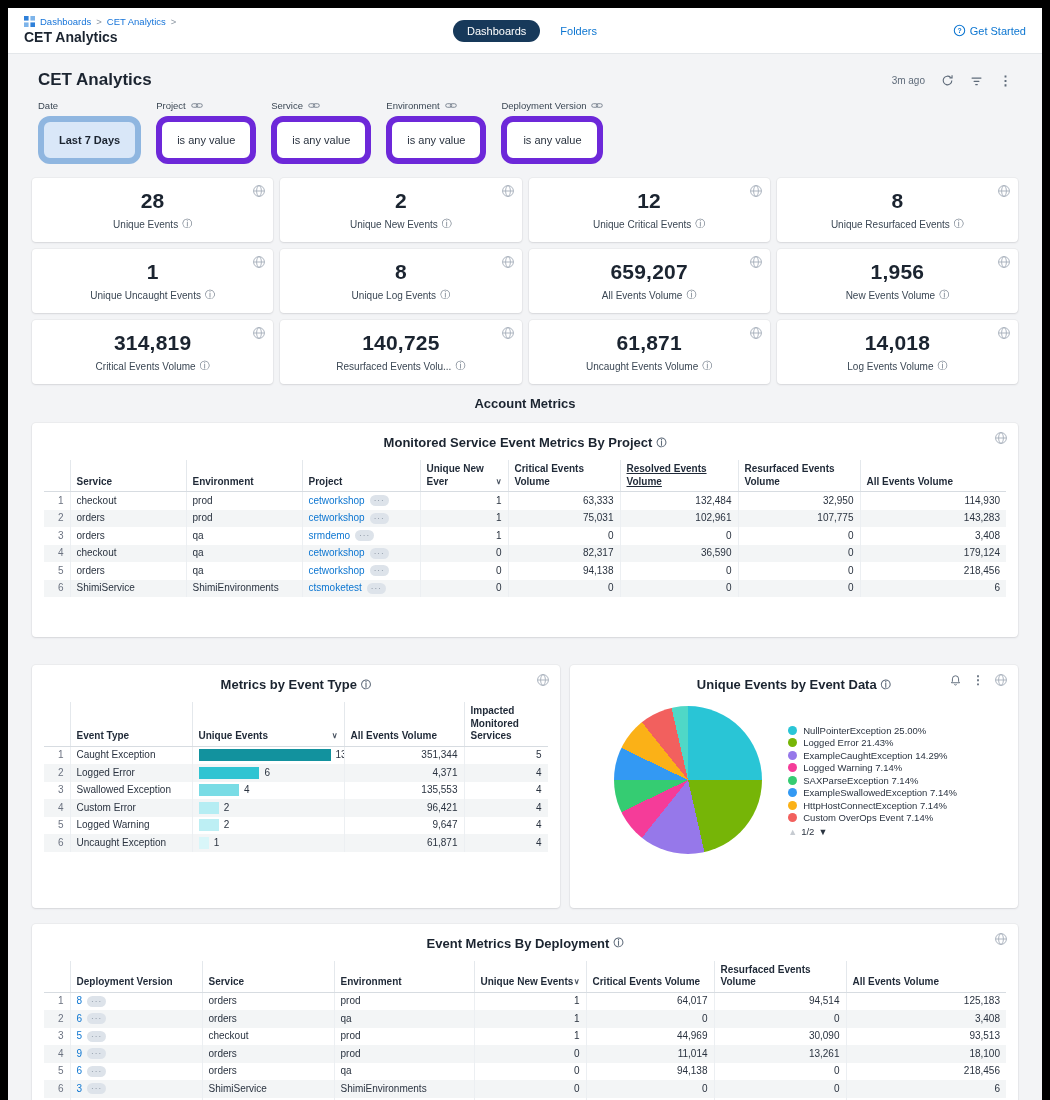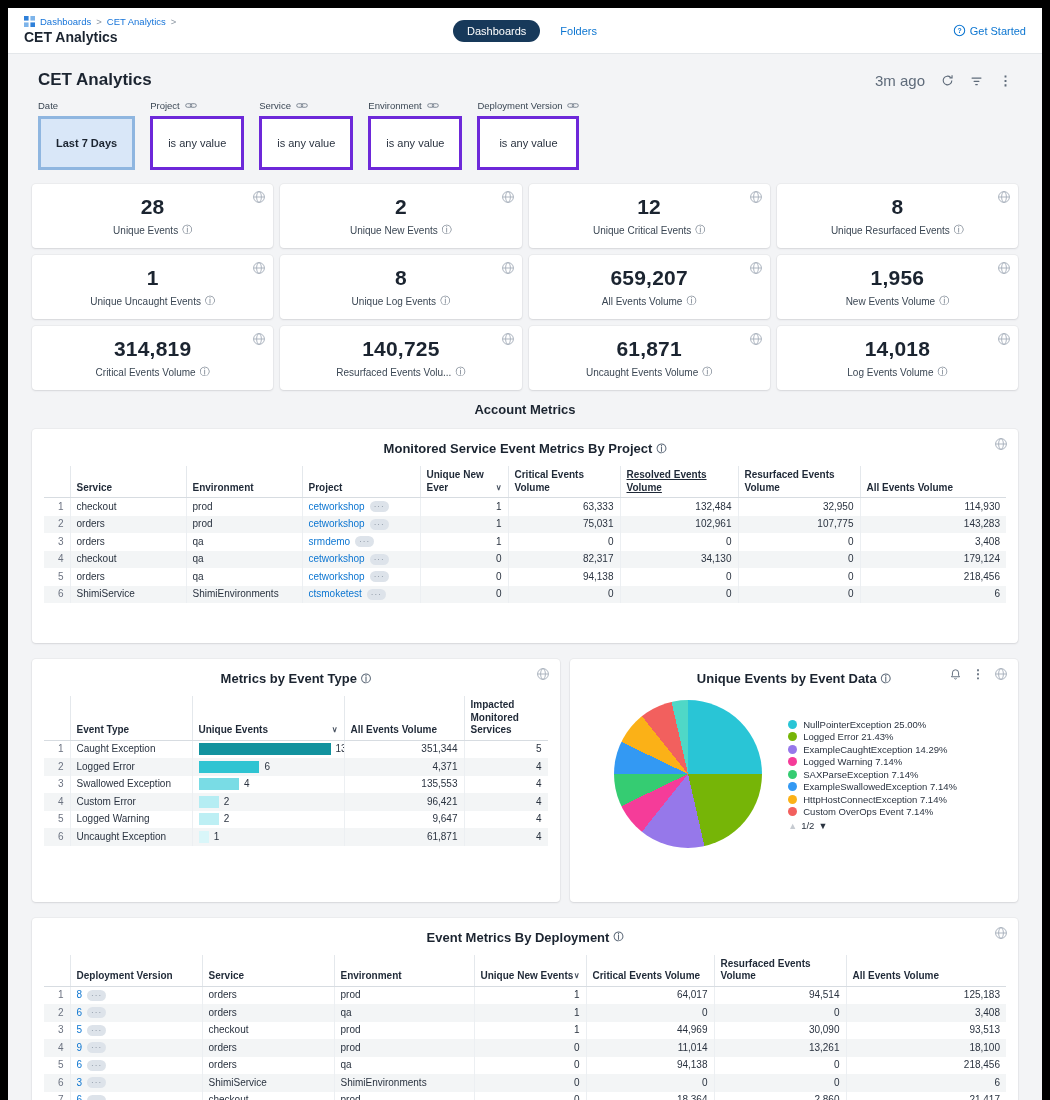--- a/index.html
+++ b/index.html
@@ -24,30 +24,30 @@
   .top-tabs { position: absolute; left: 50%; top: 50%; transform: translate(-50%,-50%); display: flex; align-items: center; gap: 20px; }
   .tab-pill { background: #17395a; color: #fff; font-size: 11px; padding: 5px 14px; border-radius: 14px; cursor: pointer; }
   .tab-link { color: #0d76d1; font-size: 11px; cursor: pointer; }
   .get-started { display: flex; align-items: center; gap: 4px; color: #0d76d1; font-size: 11px; cursor: pointer; }
 
   
   .content { padding: 10px 24px 8px; }
   .dash-toolbar { display: flex; align-items: center; justify-content: space-between; margin: 6px 6px 10px; }
   .dash-title { font-size: 17px; font-weight: 700; color: #1b2430; }
   .toolbar-right { display: flex; align-items: center; gap: 16px; color: #5f6b7a; }
-  .updated { font-size: 15px; color: #5f6b7a; }
+  .updated { font-size: 10px; color: #5f6b7a; }
   .icon-btn { cursor: pointer; display: inline-flex; align-items: center; }
   .kebab { font-size: 13px; color: #5f6b7a; font-weight: 700; cursor: pointer; }
 
   .filters { display: flex; gap: 15px; margin: 0 6px 14px; }
   .filter { display: flex; flex-direction: column; gap: 5px; }
   .filter-label { font-size: 9.5px; color: #3b4754; display: flex; align-items: center; gap: 5px; }
   .filter-btn {
-    font-size: 11px; color: #2a3340; background: #fff; border: 3px solid #6d28d9;
-    border-radius: 0; padding: 18px 15px; cursor: pointer; text-align: center;
+    font-size: 11px; color: #2a3340; background: #fff; border: 6px solid #6d28d9;
+    border-radius: 12px; padding: 12px 15px; cursor: pointer; text-align: center;
   }
   .filter-btn.hl { background: #d9e7f8; border-color: #8fb6e0; font-weight: 700; color: #1b2430; }
 
   
   .kpi-grid { display: grid; grid-template-columns: repeat(4, 1fr); gap: 7px; margin-bottom: 12px; }
   .kpi-card {
     background: #fff; border-radius: 4px; position: relative; height: 64px;
     box-shadow: 0 1px 2px rgba(16,24,40,.10), 0 0 0 1px rgba(16,24,40,.03);
     display: flex; flex-direction: column; align-items: center; justify-content: center; gap: 4px;
   }
@@ -59,21 +59,21 @@
 
   
   .panel {
     background: #fff; border-radius: 4px; position: relative;
     box-shadow: 0 1px 2px rgba(16,24,40,.10), 0 0 0 1px rgba(16,24,40,.03);
     padding: 10px 12px 12px; margin-bottom: 16px;
   }
   .panel-title { text-align: center; font-size: 13px; font-weight: 700; color: #1b2430; margin: 2px 0 10px; display: flex; justify-content: center; align-items: center; gap: 4px; }
   .corner-icons { position: absolute; top: 8px; right: 10px; display: flex; align-items: center; gap: 10px; }
   .panel-row { display: flex; gap: 10px; }
-  .panel-row .panel { margin-bottom: 16px; }
+  .panel-row .panel { margin-bottom: 16px; margin-top: 12px; }
   .pw-left { width: 53.5%; }
   .pw-right { flex: 1; }
 
   
   table { width: 100%; border-collapse: collapse; font-size: 10px; table-layout: fixed; }
   th {
     text-align: left; font-weight: 700; color: #1f2937; padding: 3px 6px;
     border-bottom: 1px solid #d7dce1; vertical-align: bottom; line-height: 1.25;
   }
   th:not(.idx) { border-left: 1px solid #e4e8ec; }
@@ -459,21 +459,21 @@
               <td class="num">0</td>
               <td class="num">3,408</td>
             </tr>
             <tr class="even">
               <td class="idx">4</td>
               <td>checkout</td>
               <td>qa</td>
               <td><span class="cell-link">cetworkshop</span><span class="pill">···</span></td>
               <td class="num">0</td>
               <td class="num">82,317</td>
-              <td class="num">34,130</td>
+              <td class="num">36,590</td>
               <td class="num">0</td>
               <td class="num">179,124</td>
             </tr>
             <tr>
               <td class="idx">5</td>
               <td>orders</td>
               <td>qa</td>
               <td><span class="cell-link">cetworkshop</span><span class="pill">···</span></td>
               <td class="num">0</td>
               <td class="num">94,138</td>

